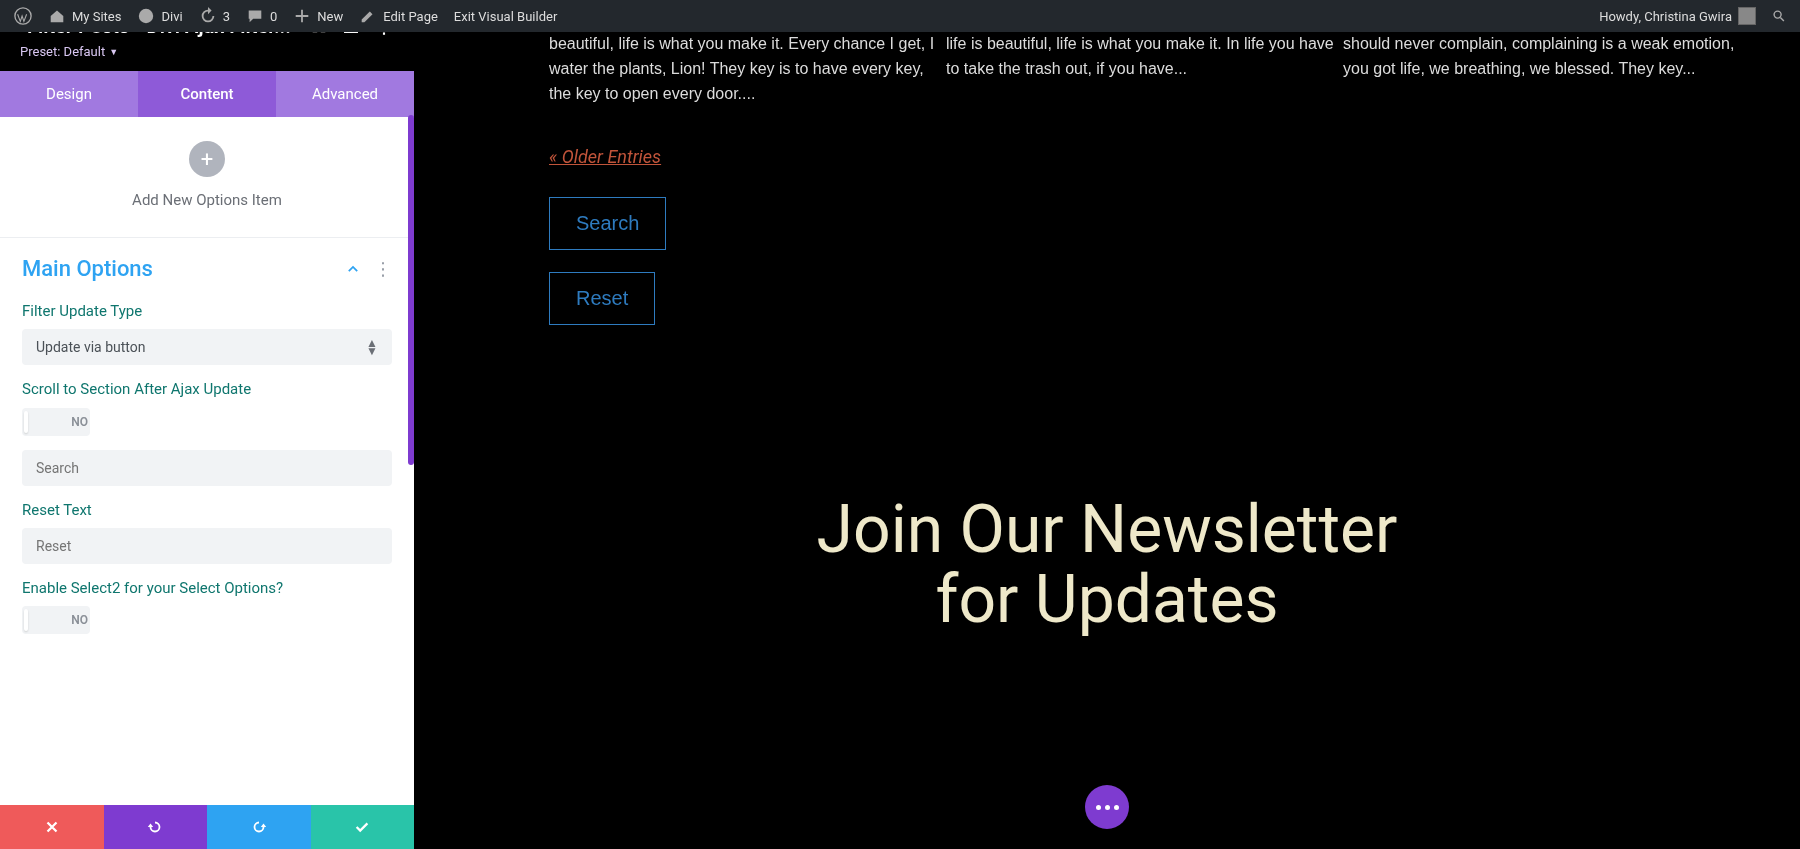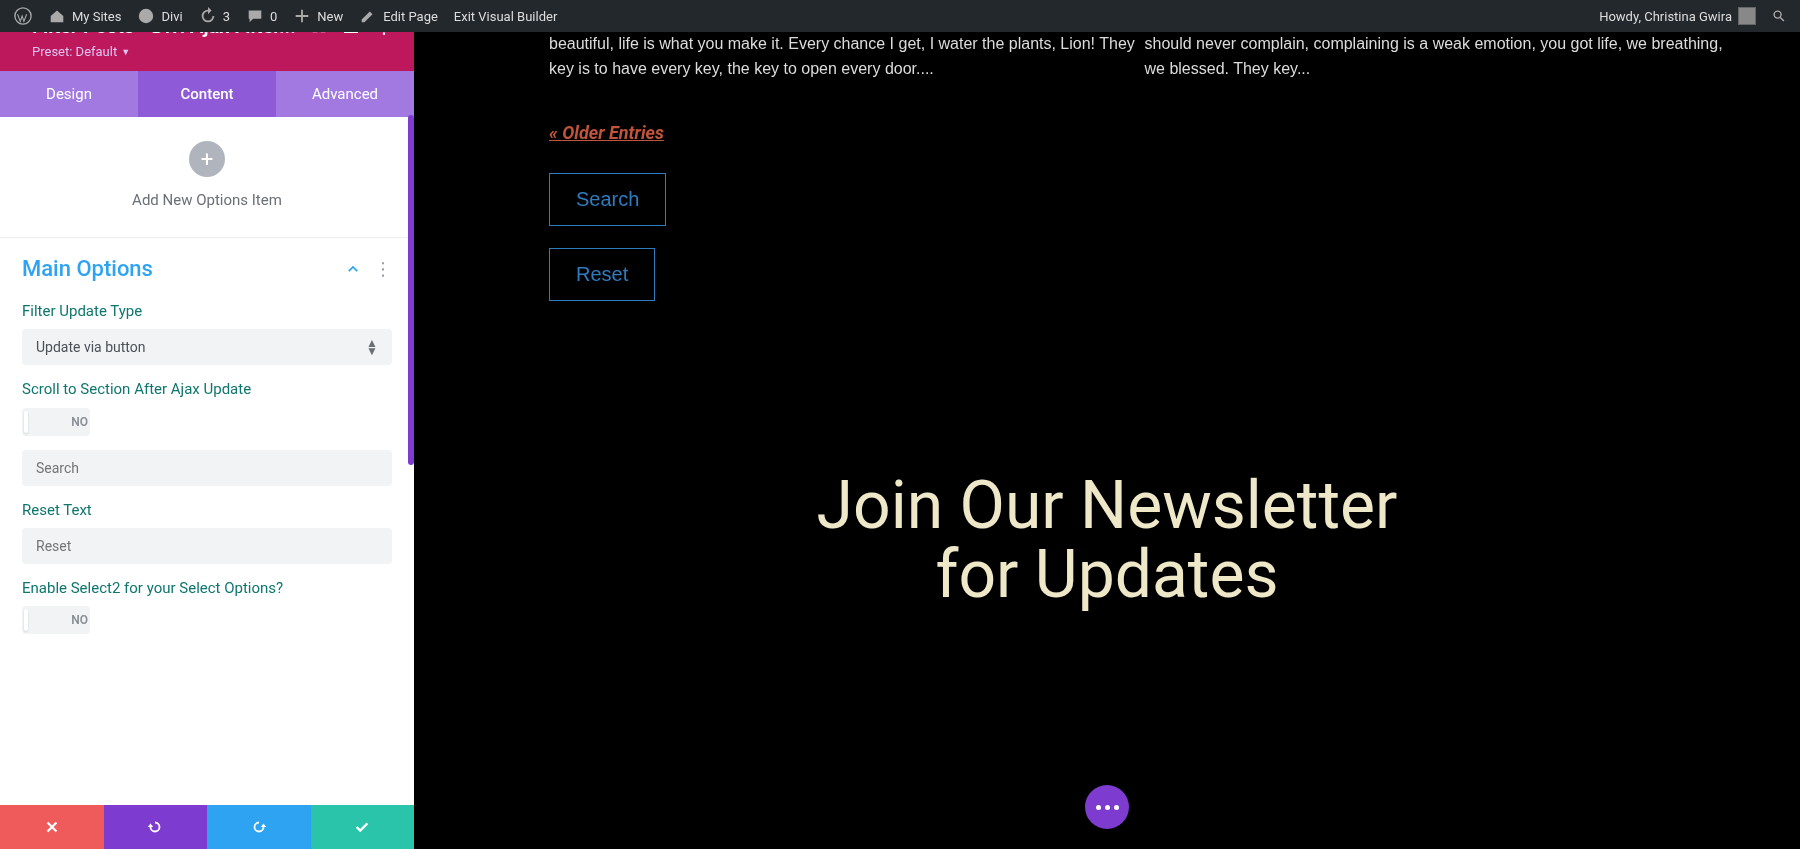--- a/index.html
+++ b/index.html
@@ -10,21 +10,21 @@
 .wp-bar .left, .wp-bar .right { display: flex; align-items: center; height: 100%; }
 .wp-bar .right { margin-left: auto; }
 .wp-item { display: flex; align-items: center; gap: 6px; padding: 16px 8px; height: 100%; cursor: pointer; color: #ddd; }
 .wp-icon { width: 18px; height: 18px; fill: #aaa; }
 .wp-avatar { width: 18px; height: 18px; background: #888; border: 1px solid #666; }
 .wp-search { width: 30px; display: flex; justify-content: center; }
 
 
 .panel { position: fixed; top: 0; left: 0; width: 414px; height: 100%; background: #fff; display: flex; flex-direction: column; z-index: 500; }
 
-.panel-header { background: #be185d; color: #fff; padding: 14px 20px 12px 32px; position: relative; }
+.panel-header { background: #000000; color: #fff; padding: 14px 20px 12px 20px; position: relative; text-align: center; }
 .panel-title-row { display: flex; align-items: center; gap: 12px; }
 .panel-title { font-size: 20px; font-weight: 600; white-space: nowrap; overflow: hidden; text-overflow: ellipsis; flex: 1; }
 .panel-title-icons { display: flex; gap: 14px; align-items: center; }
 .panel-title-icons svg { width: 18px; height: 18px; fill: #fff; cursor: pointer; }
 .panel-title-icons .dots { font-size: 20px; line-height: 18px; cursor: pointer; }
 .panel-preset { margin-top: 6px; font-size: 13px; color: #d9c7f2; display: flex; align-items: center; gap: 4px; cursor: pointer; }
 .panel-preset .caret { font-size: 9px; }
 
 .panel-tabs { display: flex; background: #a179e0; }
 .panel-tab { flex: 1; text-align: center; padding: 14px 0; color: #fff; font-size: 15px; cursor: pointer; }
@@ -61,21 +61,21 @@
 .ft-red { background: #ef5a5a; }
 .ft-purple { background: #7e3bd0; }
 .ft-blue { background: #2ea3f2; }
 .ft-green { background: #29c4a9; }
 
 
 .canvas { position: fixed; top: 32px; left: 414px; right: 0; bottom: 0; background: #000; color: #fff; font-family: Georgia, 'Times New Roman', serif; overflow: hidden; }
 .posts-row { display: flex; padding: 0 60px 0 135px; }
 .post-col { flex: 1; font-size: 16px; line-height: 1.55; color: #dcdcdc; font-family: -apple-system, sans-serif; }
 .older { margin: 40px 0 30px 135px; }
-.older a { color: #c1543a; font-style: italic; font-size: 18px; text-decoration: underline; font-weight: bold; }
+.older a { color: #c1543a; font-style: italic; font-size: 18px; text-decoration: underline; }
 .btns { margin-left: 135px; display: flex; flex-direction: column; gap: 22px; align-items: flex-start; }
 .obtn { border: 1px solid #2e7bbf; color: #2e7bbf; padding: 14px 26px; font-size: 20px; cursor: pointer; font-family: -apple-system, sans-serif; background: transparent; }
 .newsletter { text-align: center; margin-top: 170px; }
 .newsletter h2 { font-family: 'Didot', 'Bodoni MT', Georgia, serif; font-size: 66px; color: #eee8c9; font-weight: 400; line-height: 1.05; }
 .floating-dots { position: absolute; bottom: 20px; left: 50%; transform: translateX(-50%); width: 44px; height: 44px; border-radius: 50%; background: #7e3bd0; display: flex; align-items: center; justify-content: center; gap: 4px; cursor: pointer; }
 .floating-dots span { width: 5px; height: 5px; border-radius: 50%; background: #fff; }
 </style>
 </head>
 <body>
 
@@ -244,20 +244,21 @@
       <svg viewBox="0 0 20 20">
           <path d="M4 10l4 4 8-8" stroke="#fff" stroke-width="2.5" fill="none"></path>
         </svg>
     </div>
   </div>
 </div>
 
 <div class="canvas">
   <div class="posts-row">
     <div class="post-col">beautiful, life is what you make it. Every chance I get, I water the plants, Lion! They key is to have every key, the key to open every door....</div>
+    <div class="post-col">life is beautiful, life is what you make it. In life you have to take the trash out, if you have...</div>
     <div class="post-col">should never complain, complaining is a weak emotion, you got life, we breathing, we blessed. They key...</div>
   </div>
   <div class="older">
     <a>« Older Entries</a>
   </div>
   <div class="btns">
     <div class="obtn">Search</div>
     <div class="obtn">Reset</div>
   </div>
   <div class="newsletter">

